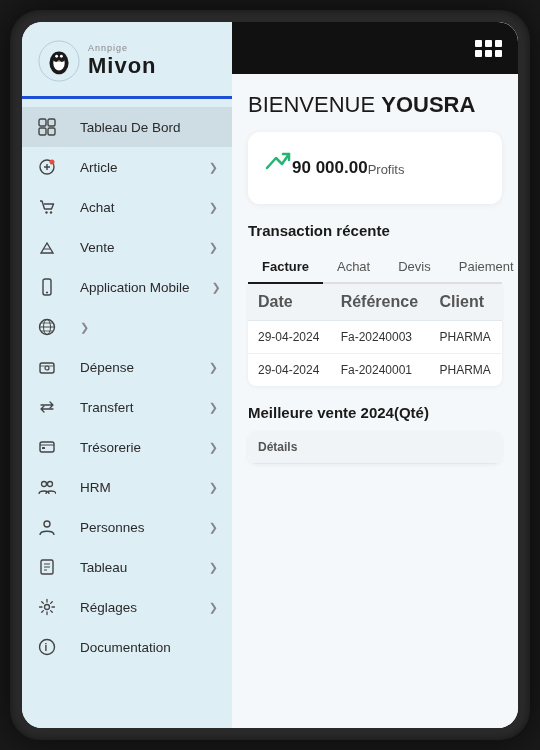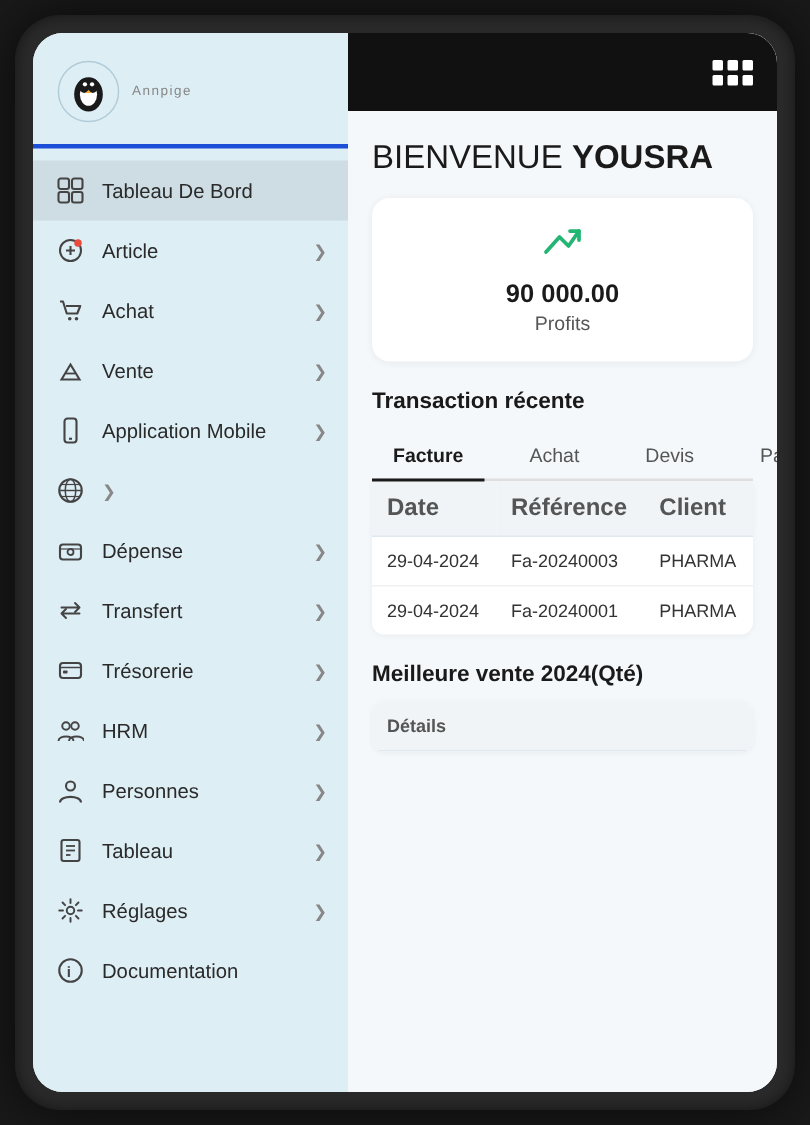--- a/index.html
+++ b/index.html
@@ -86,21 +86,21 @@
       flex-direction: column;
       padding: 8px 0;
       flex: 1;
     }
 
     .nav-item {
       display: flex;
       align-items: center;
       padding: 9px 14px;
       cursor: pointer;
-      gap: 10px;
+      gap: 22px;
       position: relative;
     }
 
     .nav-item.active {
       background: rgba(0,0,0,0.07);
     }
 
     .nav-icon {
       width: 22px;
       height: 22px;
@@ -182,21 +182,21 @@
       color: #1a1a1a;
     }
 
     
     .profit-card {
       background: #fff;
       border-radius: 12px;
       padding: 18px 16px;
       margin-bottom: 18px;
       display: flex;
-      flex-direction: column;
+      flex-direction: row;
       align-items: center;
       box-shadow: 0 1px 6px rgba(0,0,0,0.06);
       min-width: 140px;
     }
 
     .profit-arrow {
       font-size: 22px;
       color: #22b573;
       margin-bottom: 6px;
     }
@@ -217,21 +217,21 @@
     .section-title {
       font-size: 15px;
       font-weight: 700;
       color: #1a1a1a;
       margin-bottom: 12px;
     }
 
     
     .tabs-row {
       display: flex;
-      gap: 16px;
+      gap: 0;
       border-bottom: 2px solid #e0e0e0;
       margin-bottom: 0;
     }
 
     .tab-item {
       padding: 8px 14px;
       font-size: 13px;
       color: #555;
       cursor: pointer;
       position: relative;
@@ -327,20 +327,21 @@
           <ellipse cx="22" cy="24" rx="10" ry="12" fill="#1a1a1a"></ellipse>
           <ellipse cx="22" cy="24" rx="6" ry="8" fill="#fff"></ellipse>
           <ellipse cx="19" cy="18" rx="4" ry="5" fill="#1a1a1a"></ellipse>
           <ellipse cx="25" cy="18" rx="4" ry="5" fill="#1a1a1a"></ellipse>
           <circle cx="19.5" cy="17" r="1.5" fill="#fff"></circle>
           <circle cx="24.5" cy="17" r="1.5" fill="#fff"></circle>
           <polygon points="22,21 20,23 24,23" fill="#f5a623"></polygon>
         </svg>
         <div class="logo-text-area">
           <span class="logo-annpige">Annpige</span>
+          <span class="logo-mivon">Mivon</span>
         </div>
       </div>
 
       <div class="nav-list">
 
         <div class="nav-item active">
           <span class="nav-icon">
             <svg width="18" height="18" viewBox="0 0 18 18" fill="none">
               <rect x="1" y="1" width="7" height="7" rx="1.5" stroke="#444" stroke-width="1.4" fill="none"></rect>
               <rect x="10" y="1" width="7" height="7" rx="1.5" stroke="#444" stroke-width="1.4" fill="none"></rect>

